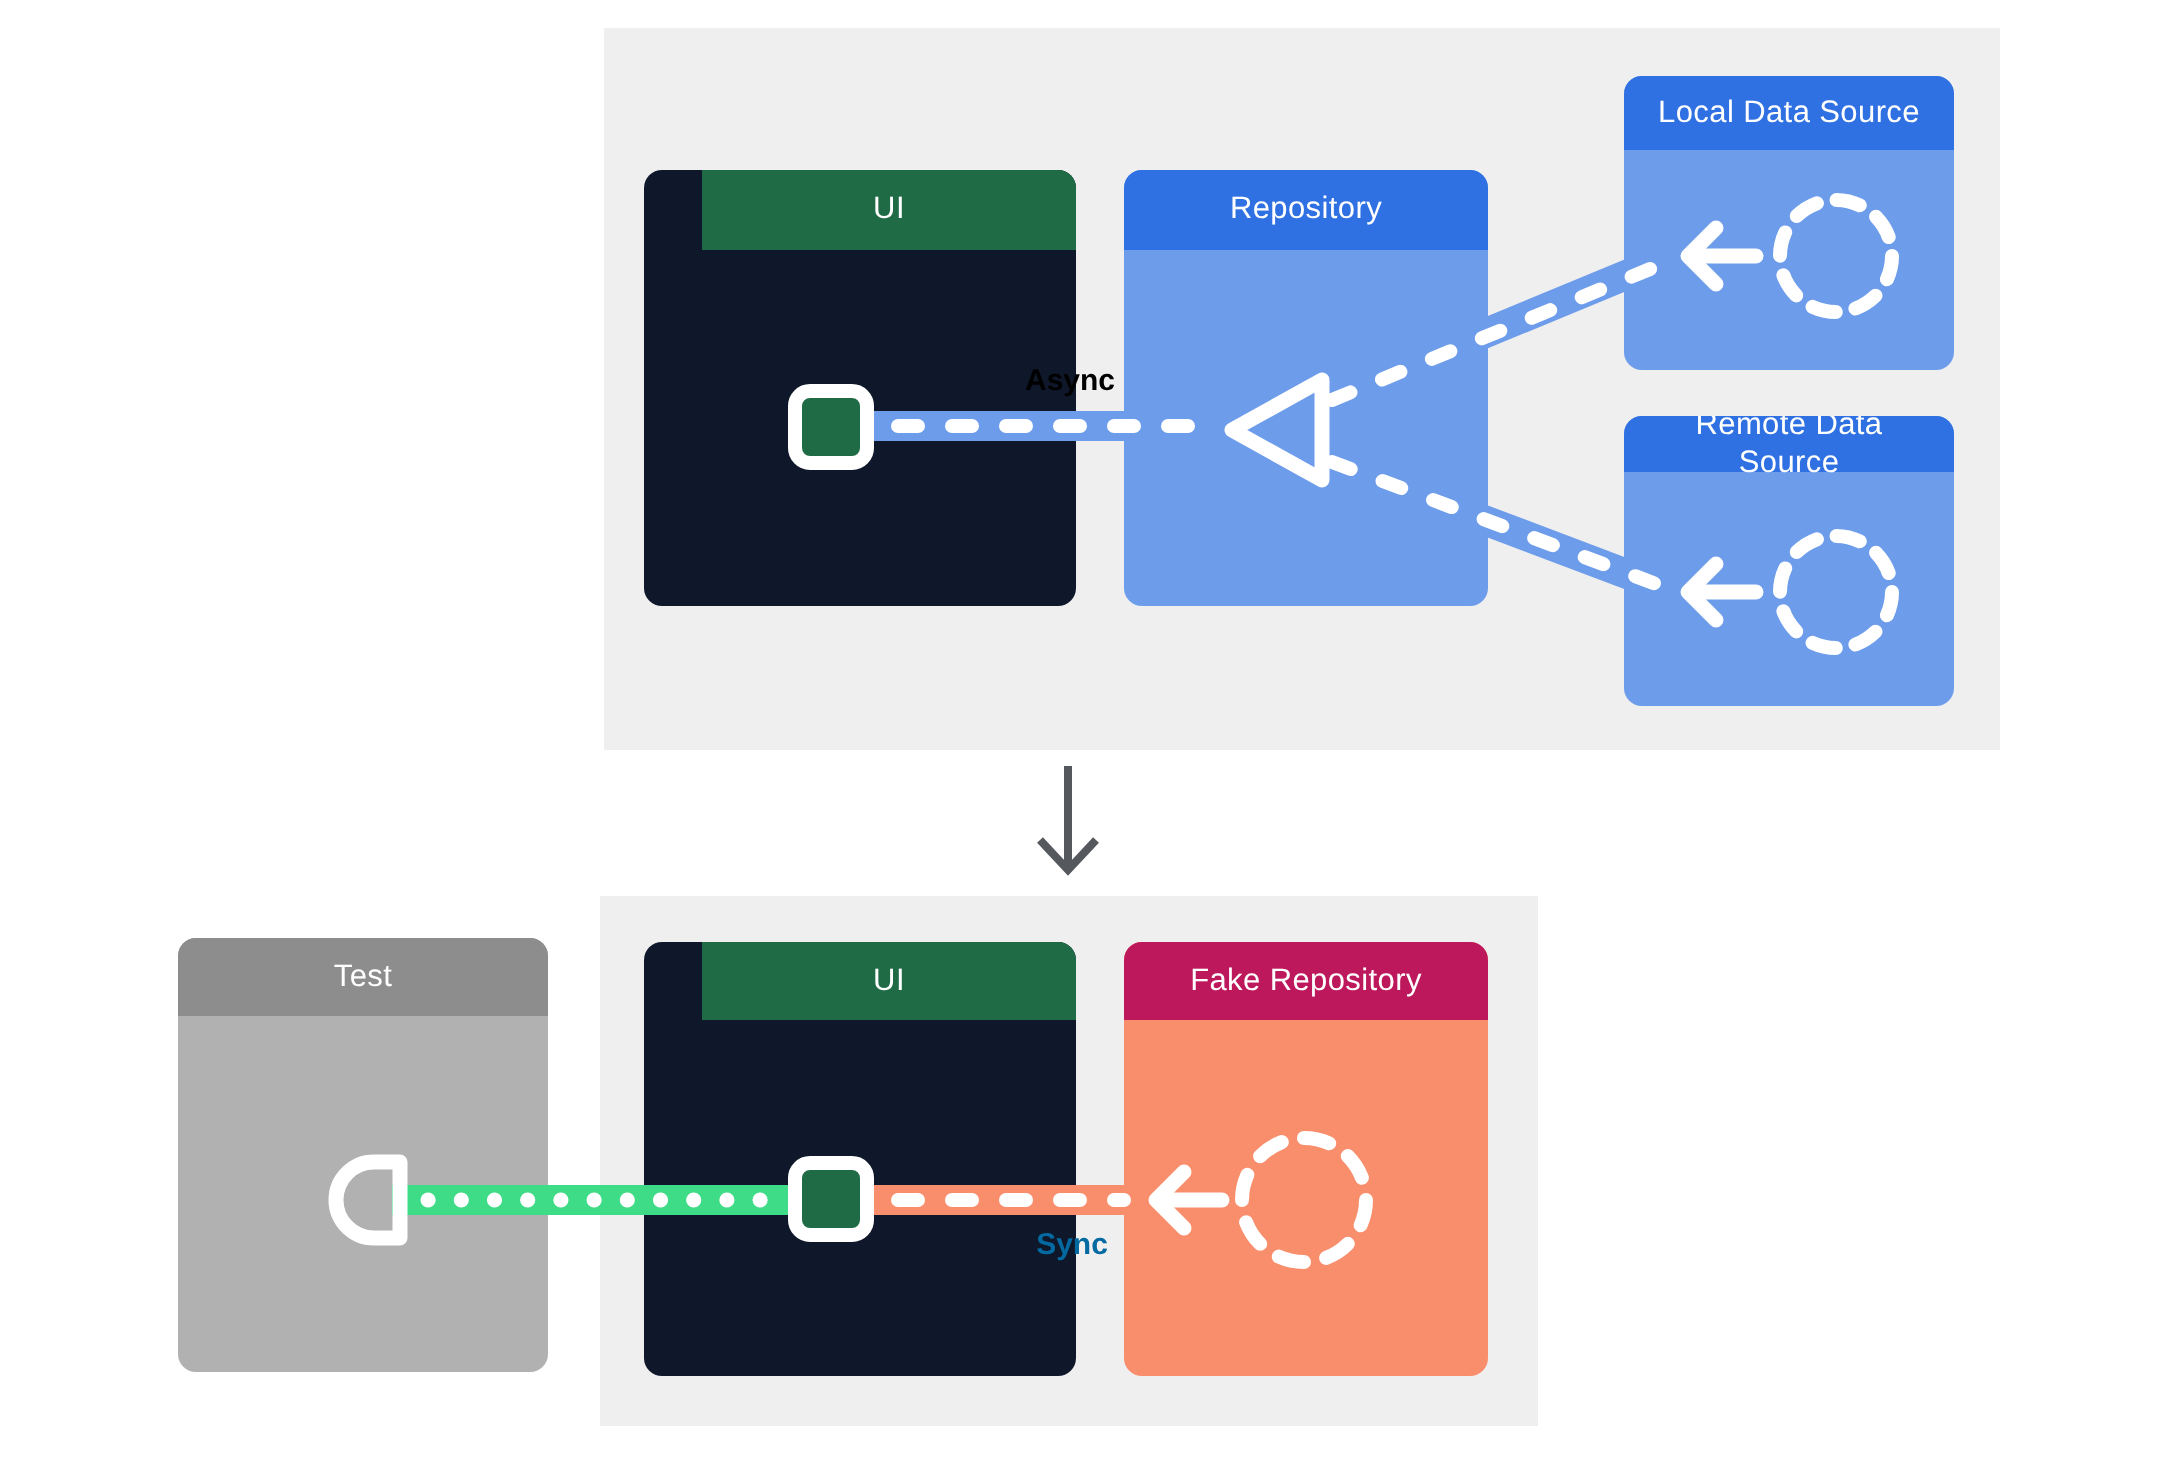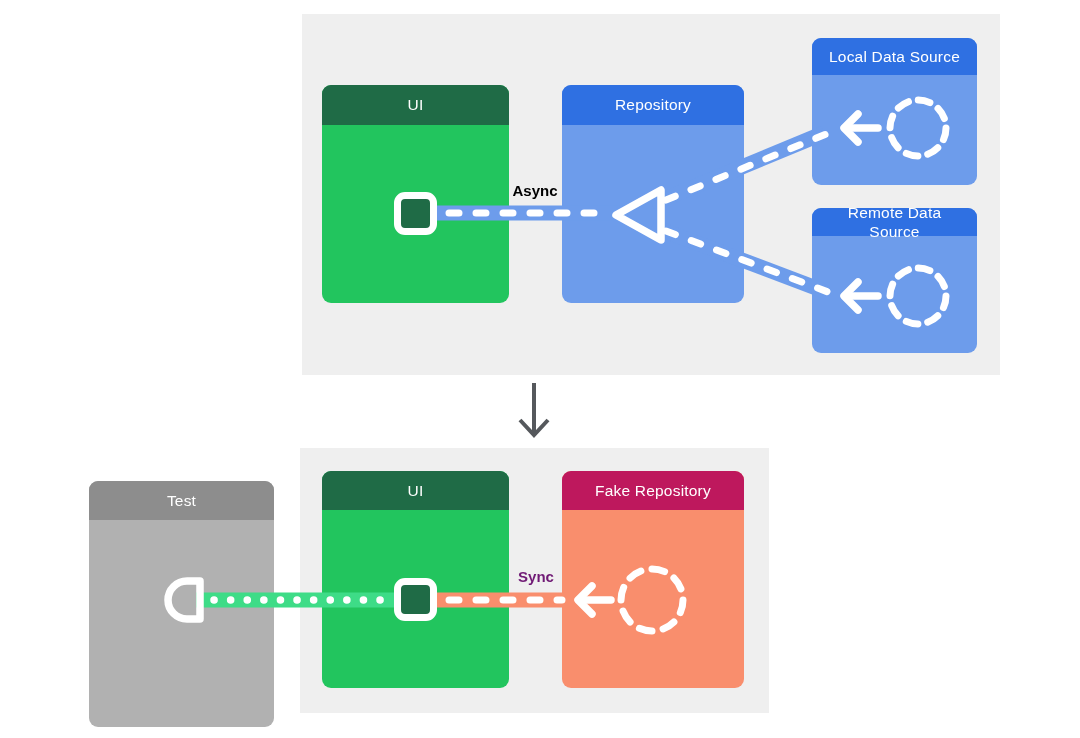--- a/index.html
+++ b/index.html
@@ -8,38 +8,38 @@
     font-family:"Liberation Sans",sans-serif;overflow:hidden;
   }
   .panel{position:absolute;background:#efefef;z-index:0;}
   .box{position:absolute;border-radius:9px;overflow:hidden;z-index:1;}
   .box-header{
     display:flex;align-items:center;justify-content:center;text-align:center;
     color:#ffffff;font-size:15.5px;line-height:1.25;letter-spacing:.2px;
   }
   .narrow{max-width:112px;margin:0 auto;}
   .green  .box-header{background:#1f6b46;}
-  .green  {background:#22c55e;}
+  .green  {background:#0f172a;padding-left:29px;}
   .blue   .box-header{background:#2f70e2;}
   .blue   {background:#6d9ceb;}
   .orange .box-header{background:#be185d;}
   .orange {background:#f98e6d;}
   .gray   .box-header{background:#8d8d8d;}
   .gray   {background:#b1b1b1;}
   #overlay{position:absolute;left:0;top:0;z-index:2;pointer-events:none;}
   .ui-square{
     position:absolute;width:29px;height:29px;background:#1f6b46;
     border:7px solid #ffffff;border-radius:11px;z-index:3;
   }
   .flow-label{
     position:absolute;z-index:3;font-size:15px;font-weight:bold;
     width:90px;text-align:center;
   }
   .async{color:#000000;}
-  .sync{color:#701a75;}
+  .sync{color:#0369a1;margin-top:46px;}
 </style>
 </head>
 <body>
 
 <div id="canvas">
 
   <div class="panel" style="left:302px;top:14px;width:698px;height:361px;"></div>
   <div class="panel" style="left:300px;top:448px;width:469px;height:265px;"></div>
 
   <div class="box green" style="left:322px;top:85px;width:187px;height:218px;">
@@ -53,21 +53,21 @@
   <div class="box blue" style="left:562px;top:85px;width:182px;height:218px;">
     <div class="box-header" style="height:40px;">Repository</div>
   </div>
 
   <div class="box blue" style="left:812px;top:208px;width:165px;height:145px;">
     <div class="box-header" style="height:28px;">
       <span class="narrow">Remote Data Source</span>
     </div>
   </div>
 
-  <div class="box gray" style="left:89px;top:469px;width:185px;height:246px;margin-top:12px;">
+  <div class="box gray" style="left:89px;top:469px;width:185px;height:217px;">
     <div class="box-header" style="height:39px;">Test</div>
   </div>
 
   <div class="box green" style="left:322px;top:471px;width:187px;height:217px;">
     <div class="box-header" style="height:39px;">UI</div>
   </div>
 
   <div class="box orange" style="left:562px;top:471px;width:182px;height:217px;">
     <div class="box-header" style="height:39px;">Fake Repository</div>
   </div>

